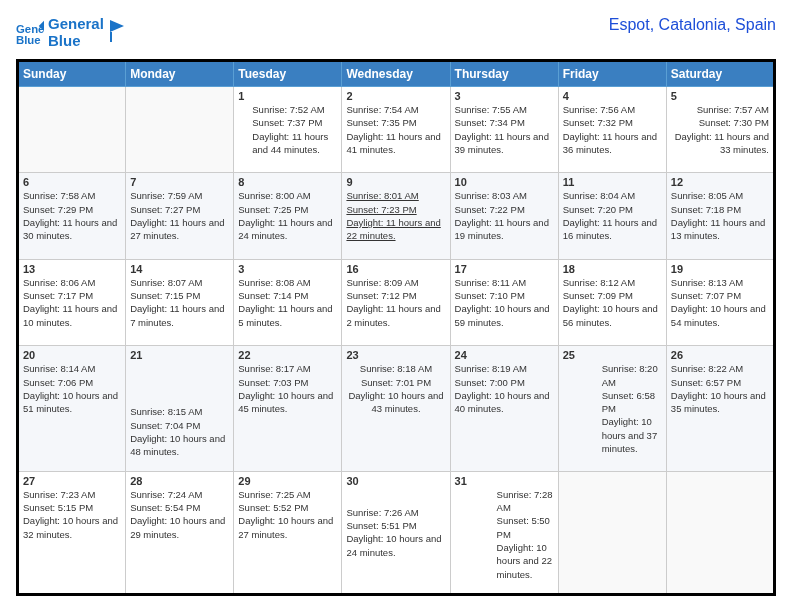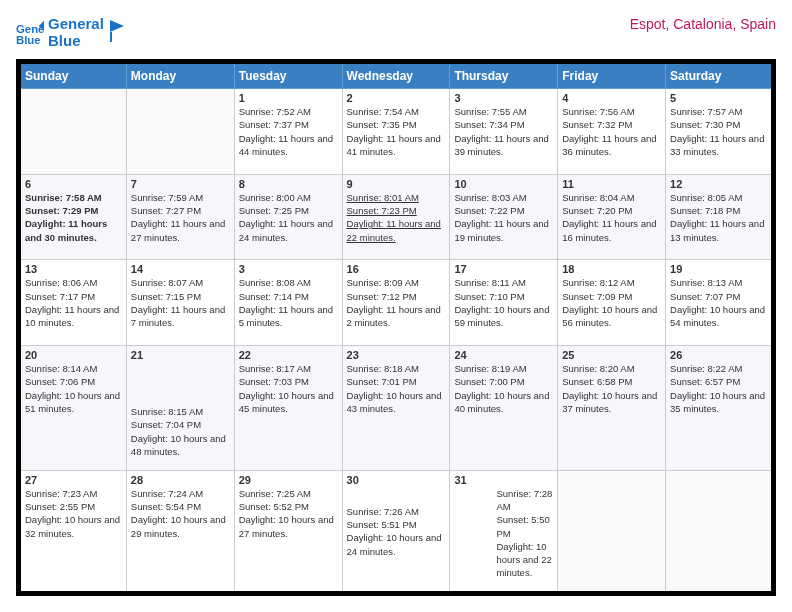--- a/index.html
+++ b/index.html
@@ -35,26 +35,26 @@
     .title-block {
       text-align: right;
     }
     .main-title {
       font-size: 32px;
       font-weight: normal;
       color: #333;
       line-height: 1.1;
     }
     .subtitle {
-      font-size: 14px;
-      color: #be185d;
+      font-size: 16px;
+      color: #1d4ed8;
     }
     .calendar {
       flex: 1;
-      border: 5px solid #000000;
+      border: 3px solid #000000;
       border-collapse: collapse;
       width: 100%;
       table-layout: fixed;
     }
     .calendar th {
       background: #3a7fc1;
       color: #fff;
       font-size: 12px;
       font-weight: bold;
       padding: 5px 4px;
@@ -125,21 +125,21 @@
           <th>Friday</th>
           <th>Saturday</th>
         </tr>
     </thead>
     <tbody id="calendar-body">
     <tr>
           <td class="empty"></td>
           <td class="empty"></td>
           <td>
             <span class="day-num">1</span>
-            <div class="day-info" style="white-space: pre-line;">Sunrise: 7:52 AM
+            <div class="day-info" style="white-space: pre-line; margin-left: 14px;">Sunrise: 7:52 AM
 Sunset: 7:37 PM
 Daylight: 11 hours and 44 minutes.</div>
           </td>
           <td>
             <span class="day-num">2</span>
             <div class="day-info" style="white-space: pre-line;">Sunrise: 7:54 AM
 Sunset: 7:35 PM
 Daylight: 11 hours and 41 minutes.</div>
           </td>
           <td>
@@ -149,29 +149,29 @@
 Daylight: 11 hours and 39 minutes.</div>
           </td>
           <td>
             <span class="day-num">4</span>
             <div class="day-info" style="white-space: pre-line;">Sunrise: 7:56 AM
 Sunset: 7:32 PM
 Daylight: 11 hours and 36 minutes.</div>
           </td>
           <td>
             <span class="day-num">5</span>
-            <div class="day-info" style="white-space: pre-line;">Sunrise: 7:57 AM
+            <div class="day-info" style="white-space: pre-line; text-align: right;">Sunrise: 7:57 AM
 Sunset: 7:30 PM
 Daylight: 11 hours and 33 minutes.</div>
           </td>
         </tr>
         <tr>
           <td>
             <span class="day-num">6</span>
-            <div class="day-info" style="white-space: pre-line; font-weight: bold;">Sunrise: 7:58 AM
+            <div class="day-info" style="white-space: pre-line;">Sunrise: 7:58 AM
 Sunset: 7:29 PM
 Daylight: 11 hours and 30 minutes.</div>
           </td>
           <td>
             <span class="day-num">7</span>
             <div class="day-info" style="white-space: pre-line;">Sunrise: 7:59 AM
 Sunset: 7:27 PM
 Daylight: 11 hours and 27 minutes.</div>
           </td>
           <td>
@@ -263,48 +263,48 @@
 Daylight: 10 hours and 48 minutes.</div>
           </td>
           <td>
             <span class="day-num">22</span>
             <div class="day-info" style="white-space: pre-line;">Sunrise: 8:17 AM
 Sunset: 7:03 PM
 Daylight: 10 hours and 45 minutes.</div>
           </td>
           <td>
             <span class="day-num">23</span>
-            <div class="day-info" style="white-space: pre-line;">Sunrise: 8:18 AM
+            <div class="day-info" style="white-space: pre-line; text-align: center;">Sunrise: 8:18 AM
 Sunset: 7:01 PM
 Daylight: 10 hours and 43 minutes.</div>
           </td>
           <td>
             <span class="day-num">24</span>
             <div class="day-info" style="white-space: pre-line;">Sunrise: 8:19 AM
 Sunset: 7:00 PM
 Daylight: 10 hours and 40 minutes.</div>
           </td>
           <td>
             <span class="day-num">25</span>
-            <div class="day-info" style="white-space: pre-line;">Sunrise: 8:20 AM
+            <div class="day-info" style="white-space: pre-line; margin-left: 39px;">Sunrise: 8:20 AM
 Sunset: 6:58 PM
 Daylight: 10 hours and 37 minutes.</div>
           </td>
           <td>
             <span class="day-num">26</span>
             <div class="day-info" style="white-space: pre-line;">Sunrise: 8:22 AM
 Sunset: 6:57 PM
 Daylight: 10 hours and 35 minutes.</div>
           </td>
         </tr>
         <tr>
           <td>
             <span class="day-num">27</span>
             <div class="day-info" style="white-space: pre-line;">Sunrise: 7:23 AM
-Sunset: 2:55 PM
+Sunset: 5:15 PM
 Daylight: 10 hours and 32 minutes.</div>
           </td>
           <td>
             <span class="day-num">28</span>
             <div class="day-info" style="white-space: pre-line;">Sunrise: 7:24 AM
 Sunset: 5:54 PM
 Daylight: 10 hours and 29 minutes.</div>
           </td>
           <td>
             <span class="day-num">29</span>

